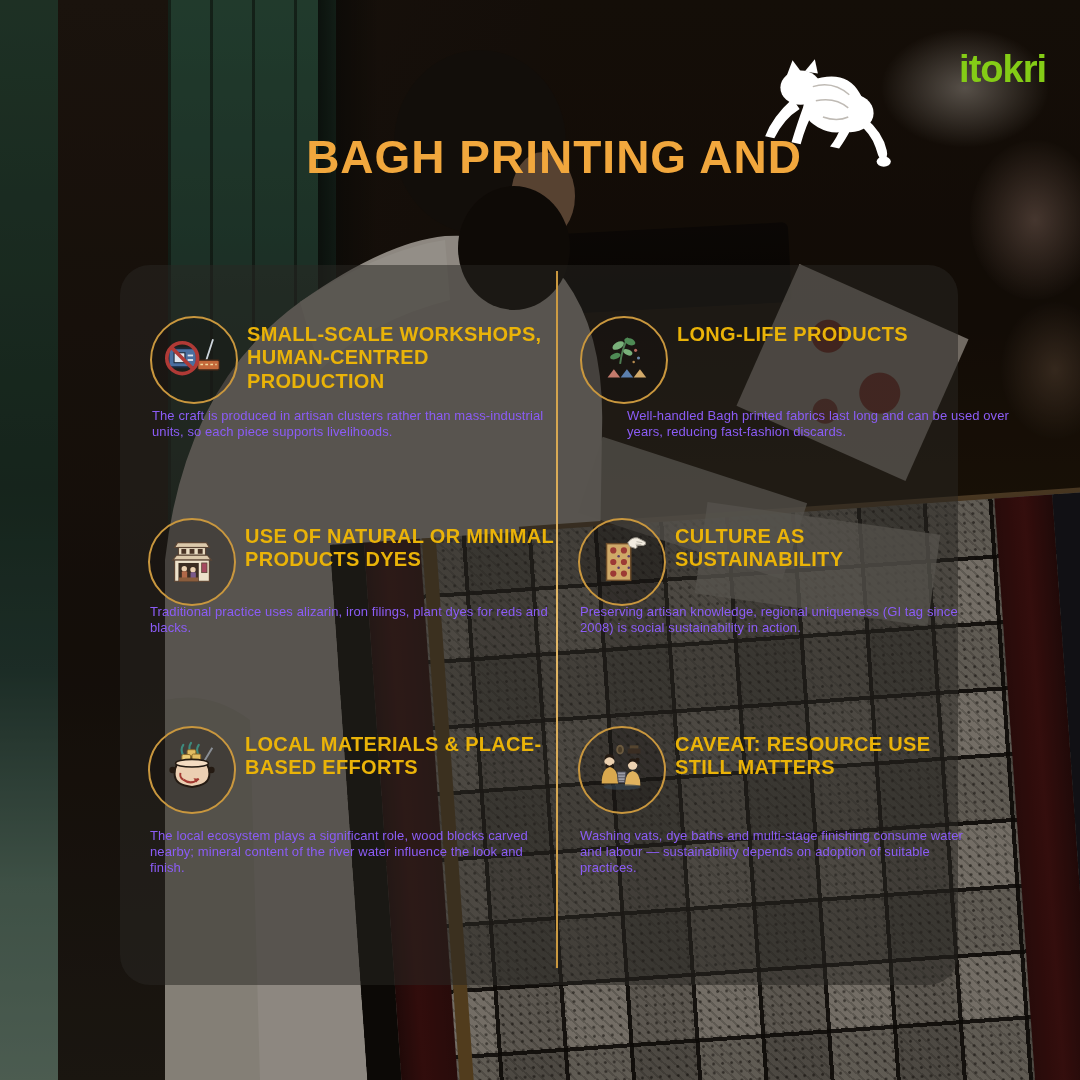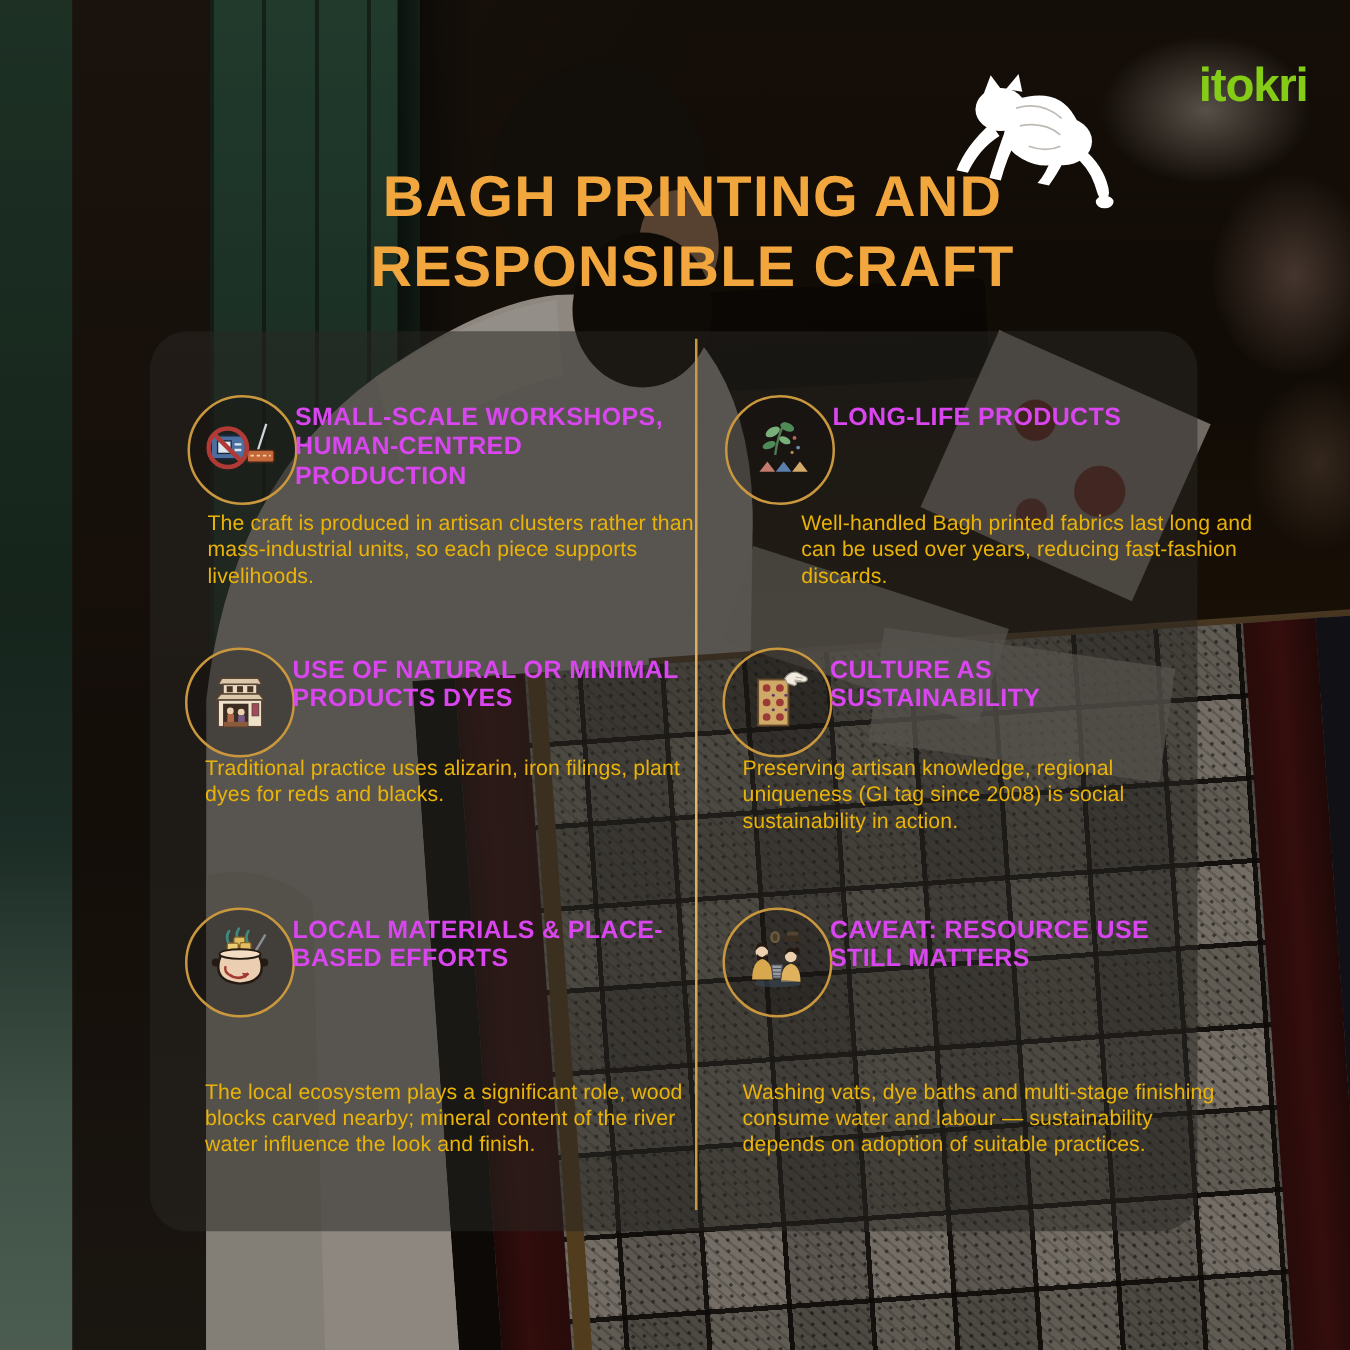--- a/index.html
+++ b/index.html
@@ -80,34 +80,34 @@
   .s2{left:580px;top:316px;width:386px;}
   .s3{left:148px;top:518px;width:402px;}
   .s4{left:578px;top:518px;width:386px;}
   .s5{left:148px;top:726px;width:402px;}
   .s6{left:578px;top:726px;width:386px;}
   .icon-circle{position:absolute;left:0;top:0;width:84px;height:84px;border-radius:50%;
     border:2px solid #C9973E;display:flex;align-items:center;justify-content:center;
     background:rgba(10,8,6,.25);}
   .icon-circle svg{width:58px;height:58px;}
   .card-heading{position:absolute;left:86px;top:7px;margin:0;
-    color:#d946ef;font-size:20px;font-weight:bold;line-height:1.17;letter-spacing:.3px;}
+    color:#eab308;font-size:20px;font-weight:bold;line-height:1.17;letter-spacing:.3px;padding-left:11px;}
   .s1 .card-heading{width:300px;}
   .s2 .card-heading{width:300px;}
   .s3 .card-heading{width:332px;}
   .s4 .card-heading{width:240px;}
   .s5 .card-heading{width:330px;}
   .s6 .card-heading{width:300px;}
-  .card-body{position:absolute;left:16px;margin:0;color:#eab308;
-    font-size:17px;line-height:1.24;letter-spacing:.1px;}
+  .card-body{position:absolute;left:2px;margin:0;color:#8b5cf6;
+    font-size:13px;line-height:1.24;letter-spacing:.1px;}
   .s1 .card-body,.s2 .card-body{top:92px;width:398px;}
   .s2 .card-body{width:388px;margin-left:45px;}
   .s3 .card-body,.s4 .card-body{top:86px;width:398px;}
   .s4 .card-body{width:388px;}
-  .s5 .card-body,.s6 .card-body{top:102px;width:398px;margin-top:35px;}
+  .s5 .card-body,.s6 .card-body{top:102px;width:398px;}
   .s6 .card-body{width:388px;}
 </style>
 </head>
 <body>
 
 <div class="bg-base"></div>
 <div class="door-strip-far"></div>
 <div class="wall-strip"></div>
 <div class="door-panel"></div>
 <div class="door-shadow"></div>
@@ -137,21 +137,20 @@
 <div class="paper paper1"></div>
 <div class="paper paper2"></div>
 <div class="print-sample"></div>
 <div class="global-dim"></div>
 
 <div class="panel"></div>
 <div class="divider"></div>
 
 <h1 class="title">
   <span>BAGH PRINTING AND</span>
-  <span>RESPONSIBLE CRAFT</span>
 </h1>
 <div class="logo">itokri</div>
 
 <svg class="cat" viewBox="0 0 150 120">
   <g fill="#ffffff">
     <path d="M34 20 L40 4 L49 16 Z"></path>
     <path d="M52 15 L62 3 L65 17 Z"></path>
     <ellipse cx="48" cy="31" rx="20" ry="17"></ellipse>
     <path d="M40 42 Q20 60 13 79 L22 81 Q31 62 47 52 Z"></path>
     <path d="M52 46 Q44 68 39 85 L48 87 Q53 68 61 54 Z"></path>

